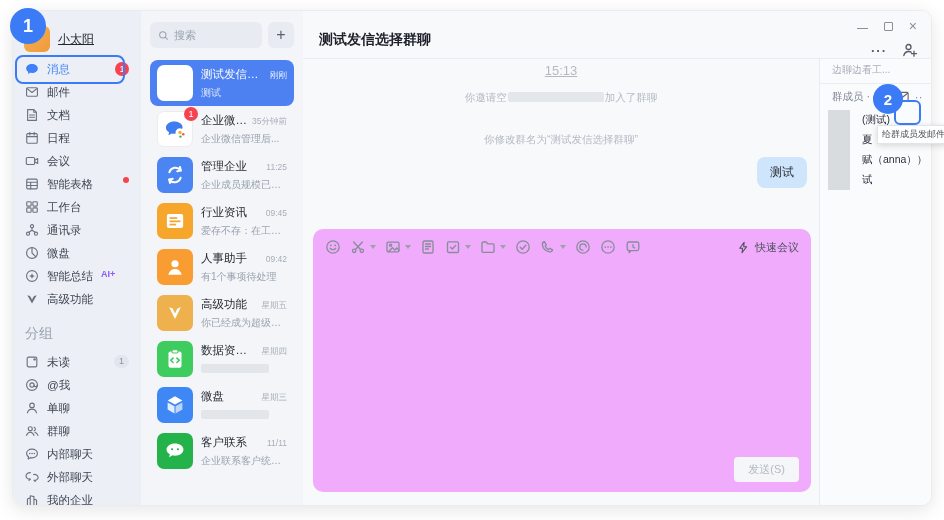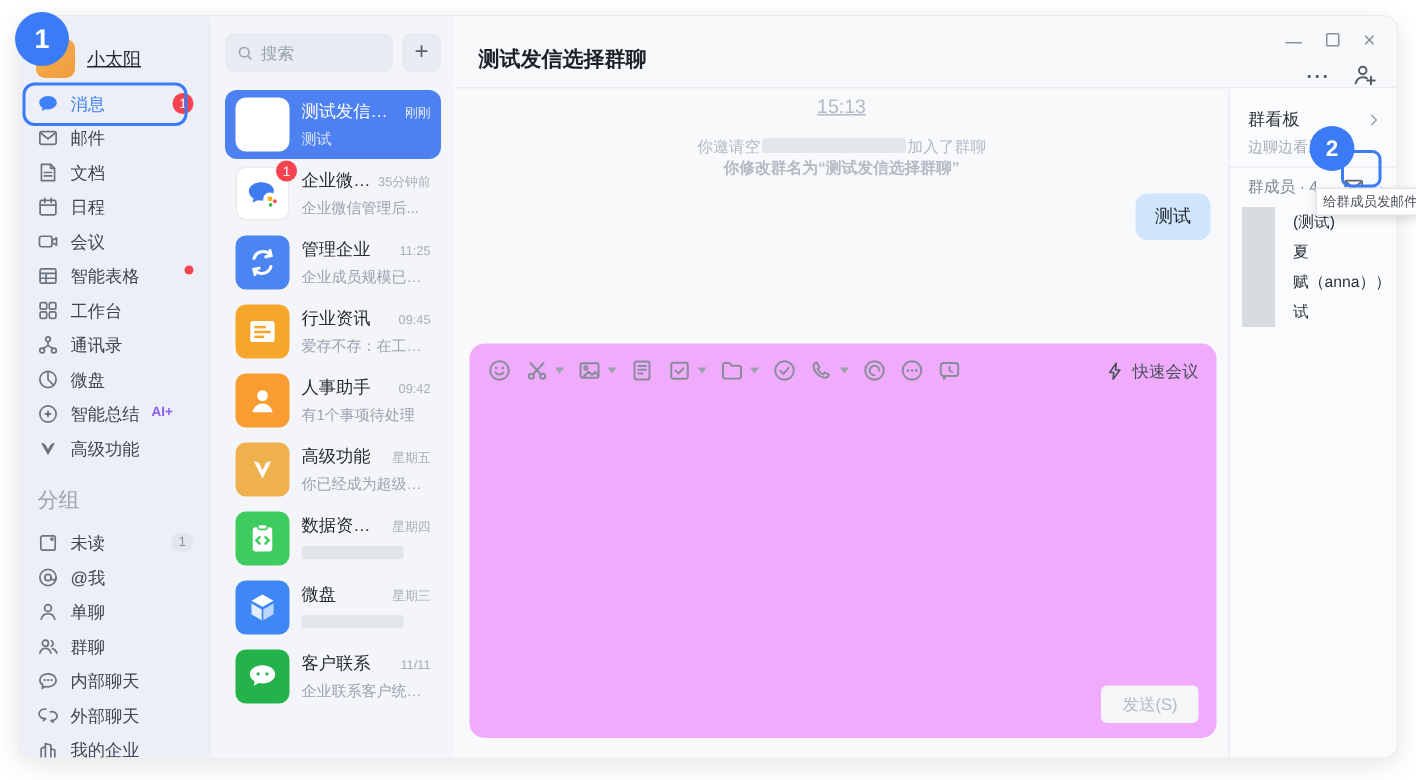--- a/index.html
+++ b/index.html
@@ -65,21 +65,21 @@
   .wc-close { font-size:14px; line-height:10px; color:#8a909a; }
   .header-actions { position:absolute; right:13px; top:31px; display:flex; gap:15px; align-items:center; color:#555b65; }
   .ha-more { font-size:13px; letter-spacing:1px; font-weight:bold; }
   .header-actions svg { width:16px; height:16px; }
 
   .content-row { flex:1; display:flex; min-height:0; }
   .chat-main { flex:1; position:relative; min-width:0; }
   .sys-center { text-align:center; color:#b4bac4; font-size:10.5px; }
   .t-divider { margin-top:4px; font-size:13px;text-decoration:underline; }
   .sys1 { margin-top:13px; }
-  .sys2 { margin-top:0;font-weight:bold; }
+  .sys2 { margin-top:28px; }
   .redact-inline { display:inline-block; width:96px; height:10px; background:#e3e6ea; border-radius:2px; vertical-align:-1px; margin:0 1px; }
   .bubble-row { display:flex; justify-content:flex-end; padding-right:12px; margin-top:10px; }
   .bubble { background:#cfe5fb; color:#262b33; font-size:12px; padding:7px 13px; border-radius:8px; }
 
   .composer { position:absolute; left:10px; right:8px; bottom:13px; top:170px; background:#f0abfc; border-radius:10px; padding:10px 12px; }
   .toolbar { display:flex; align-items:center; gap:9px; color:#868d98; }
   .t-ico { display:flex; align-items:center; }
   .t-ico svg { width:16px; height:16px; }
   .caret { width:0; height:0; border-left:3px solid transparent; border-right:3px solid transparent;
            border-top:4px solid #9aa1ab; margin-left:-5px; }
@@ -590,26 +590,20 @@
                     <path d="M8.8 1.5L3.4 9h3.4L6.2 14.5 11.8 7H8.3z"></path>
                   </svg>
                   <span>快速会议</span>
                 </span>
               </div>
             <button class="send-btn">发送(S)</button>
           </div>
         </div>
 
         <div class="right-panel">
-          <div class="board-row">
-            <span>群看板</span>
-            <svg viewBox="0 0 16 16" fill="none" stroke="currentColor" stroke-width="1.6" stroke-linecap="round">
-                <path d="M5.5 3l5 5-5 5"></path>
-              </svg>
-          </div>
           <div class="board-sub">边聊边看工...</div>
           <div class="rp-divider"></div>
           <div class="members-row">
             <span>群成员 · 4</span>
             <span class="member-actions">
               <svg viewBox="0 0 16 16" fill="none" stroke="currentColor" stroke-width="1.2" stroke-linecap="round">
                   <rect x="2" y="3.6" width="12" height="8.8" rx="1.2"></rect>
                   <path d="M2.6 4.6L8 8.8l5.4-4.2"></path>
                 </svg>
               <span class="ma-more">··</span>

